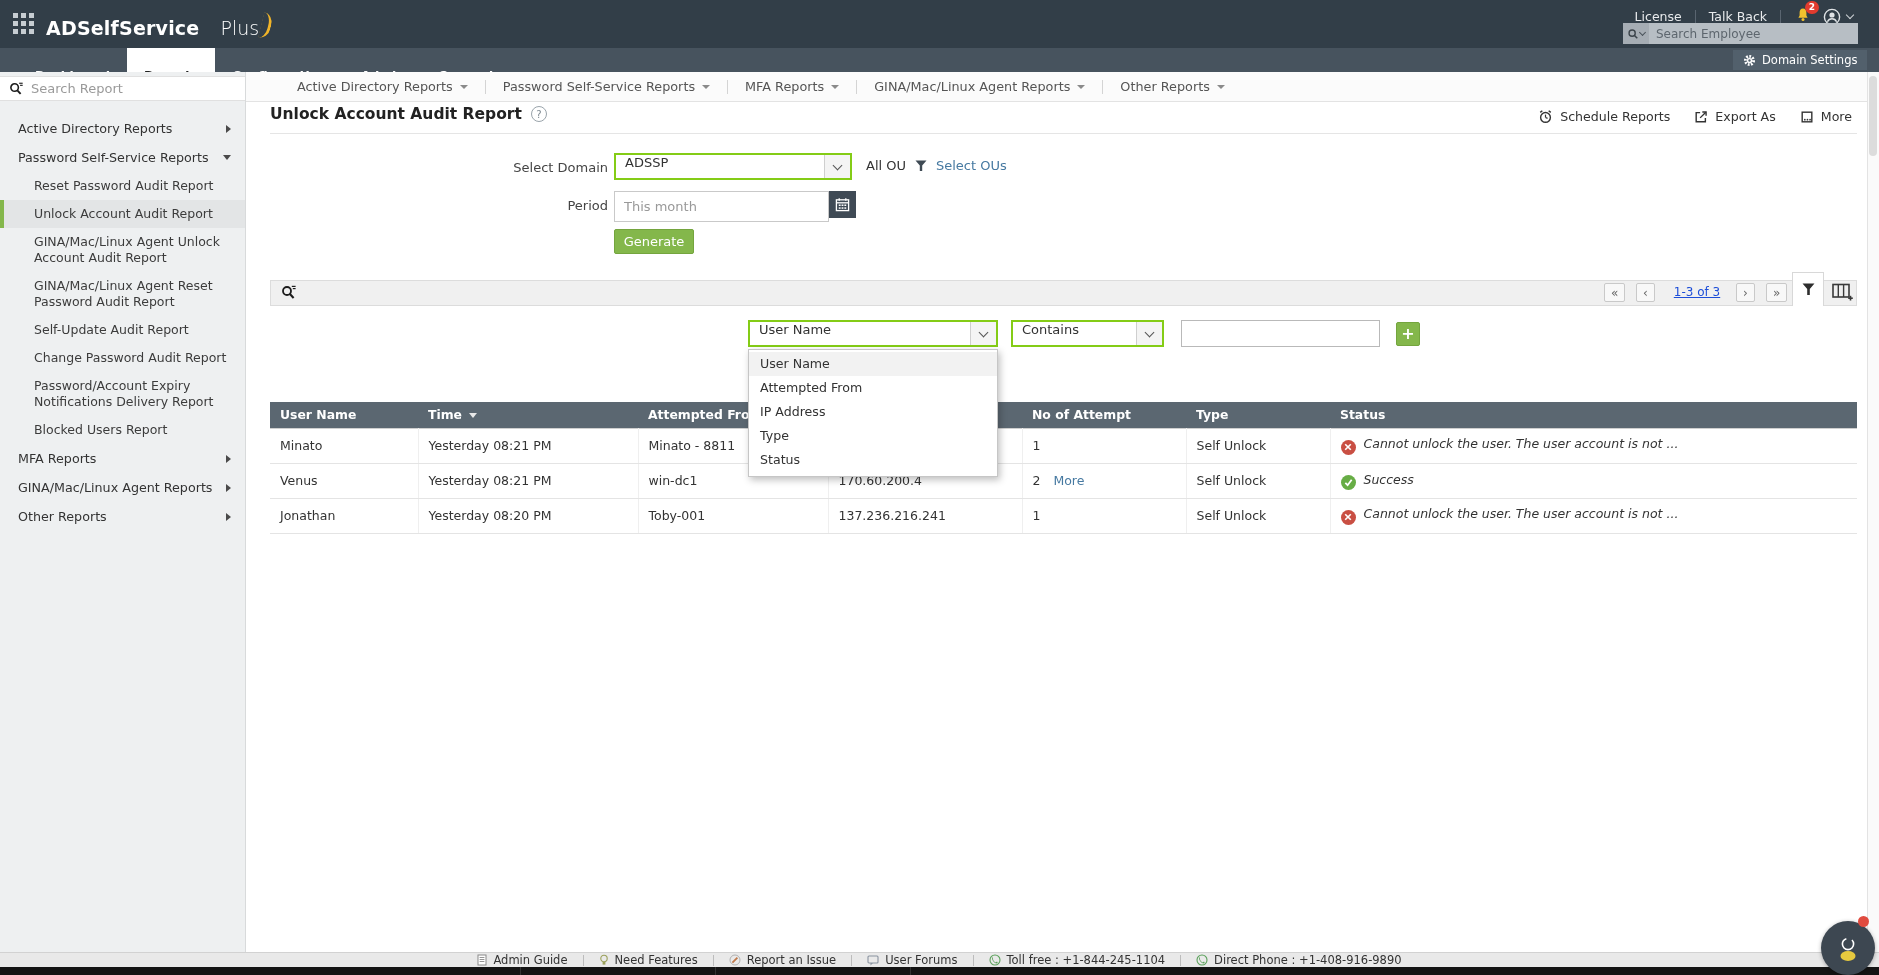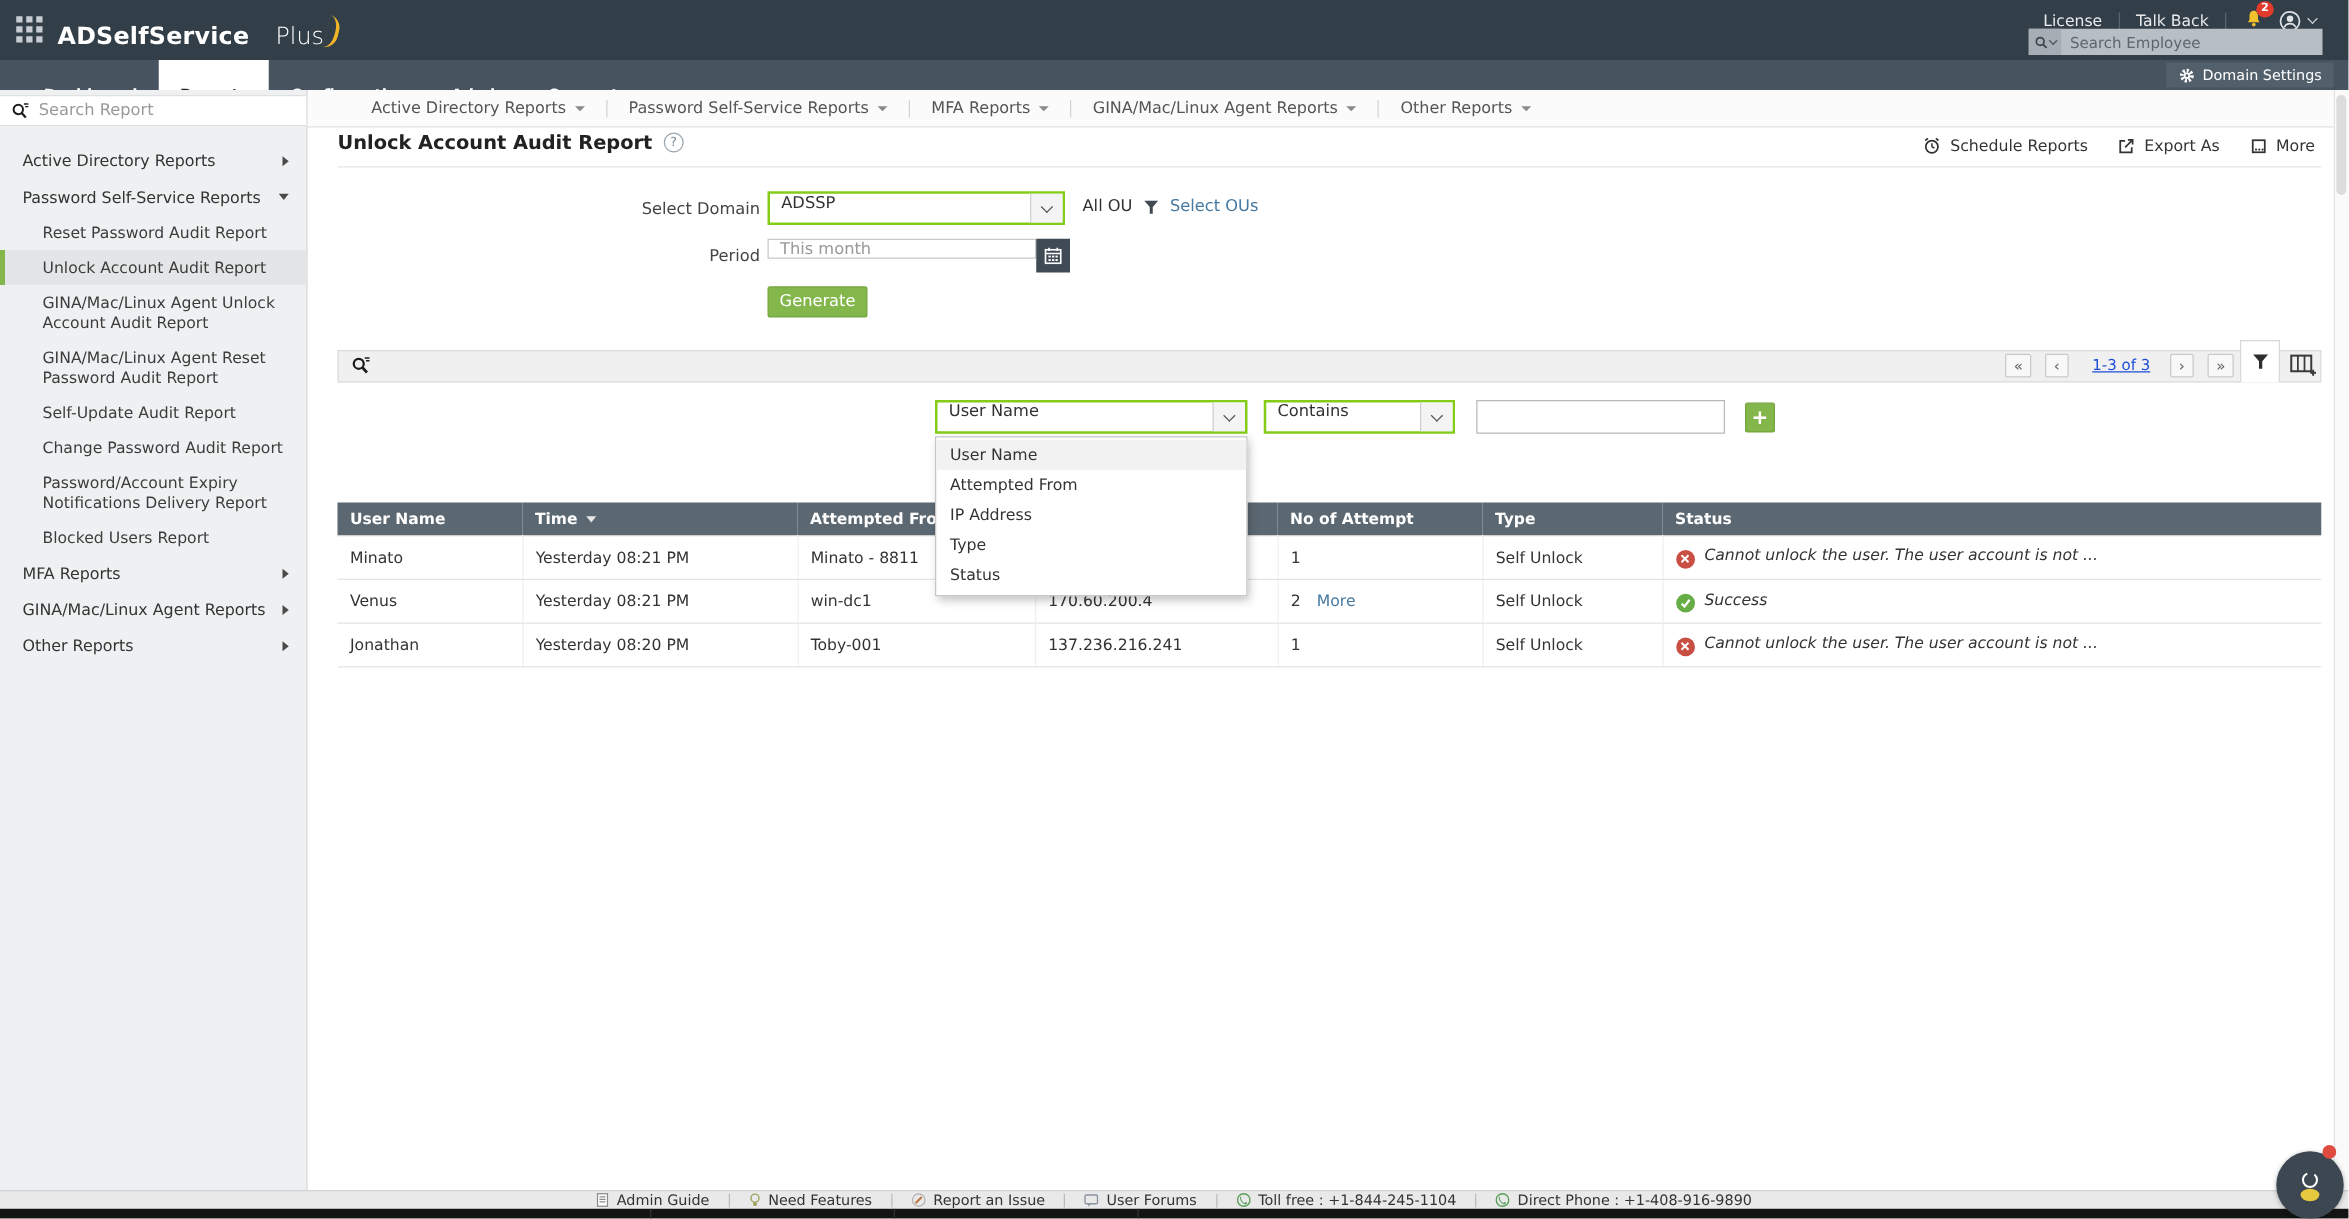--- a/index.html
+++ b/index.html
@@ -72,21 +72,21 @@
   .title-divider { position:absolute; left:270px; top:133px; width:1587px; height:1px; background:#e5e5e5; }
 
   
   .f-label { position:absolute; width:178px; text-align:right; color:#444; font-size:13px; }
   .sel-box { position:absolute; height:27px; background:#fff; border:2px solid #84cc16; display:flex; align-items:flex-start; cursor:pointer; }
   .sel-box .val { flex:1; padding:0 9px; font-size:13px; color:#333; }
   .sel-box .ccell { width:26px; height:100%; border-left:1px solid #cfcfcf; display:flex; align-items:center; justify-content:center; background:#f4f4f4;}
   .chev-dn { width:7px; height:7px; border-right:1.7px solid #555; border-bottom:1.7px solid #555; transform:rotate(45deg); margin-top:-3px; }
   .ou-cluster { position:absolute; left:866px; top:158px; display:flex; align-items:center; gap:9px; font-size:13px; color:#333; }
   .link { color:#4679a1; cursor:pointer; }
-  .period-input { position:absolute; left:614px; top:191px; width:215px; height:16px; border:1px solid #c9c9c9; background:#fff; padding:0 9px;
+  .period-input { position:absolute; left:614px; top:191px; width:215px; height:31px; border:1px solid #c9c9c9; background:#fff; padding:0 9px;
     font:13px "DejaVu Sans","Liberation Sans",sans-serif; color:#444; outline:none; }
   .period-input::placeholder { color:#999; opacity:1; }
   .cal-btn { position:absolute; left:829px; top:191px; width:27px; height:27px; background:#3f4a55; display:flex; align-items:center; justify-content:center; cursor:pointer; }
   .generate-btn { position:absolute; left:614px; top:229px; width:80px; height:25px; background:#84b74b; border:1px solid #74a53e; border-radius:2px;
     color:#fff; font-size:13px; display:flex; align-items:center; justify-content:center; cursor:pointer; }
 
   
   .grid-toolbar { position:absolute; left:270px; top:280px; width:1587px; height:26px; background:#f0f0f0; border:1px solid #dcdcdc; }
   .tb-search { position:absolute; left:281px; top:284px; cursor:pointer; }
   .pg-btn { position:absolute; height:19px; background:#f8f8f8; border:1px solid #c9c9c9; border-radius:2px; color:#666;

